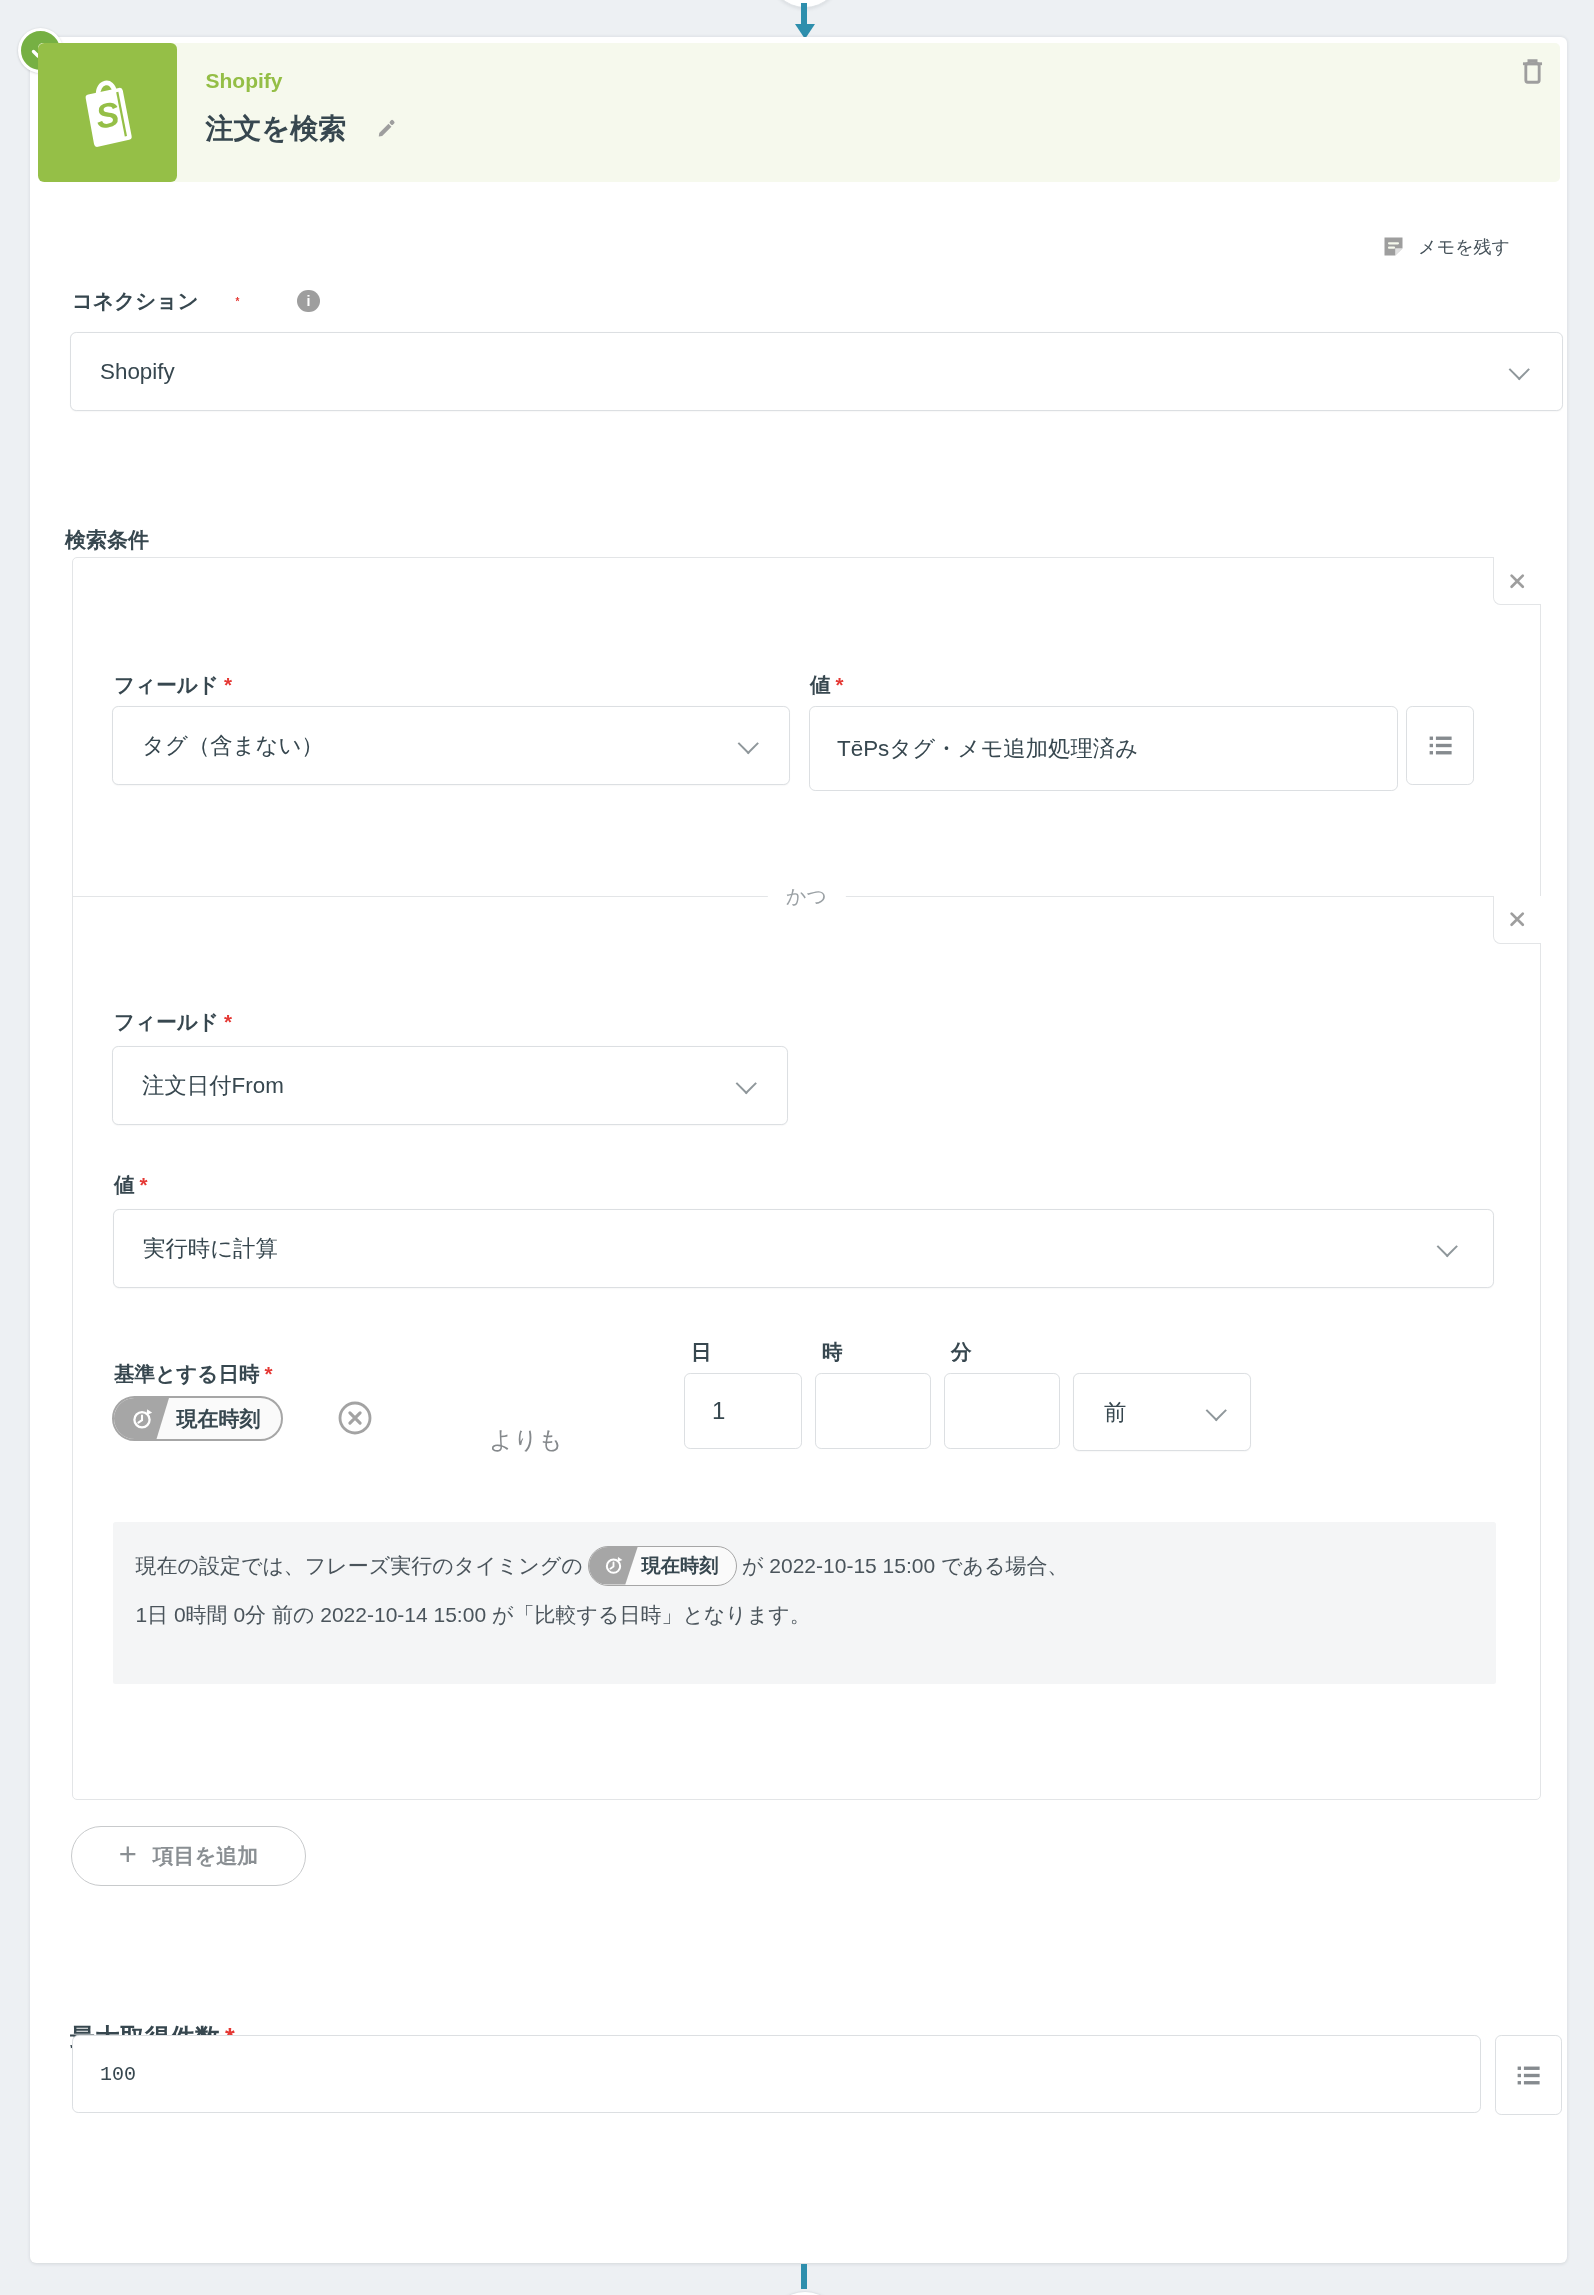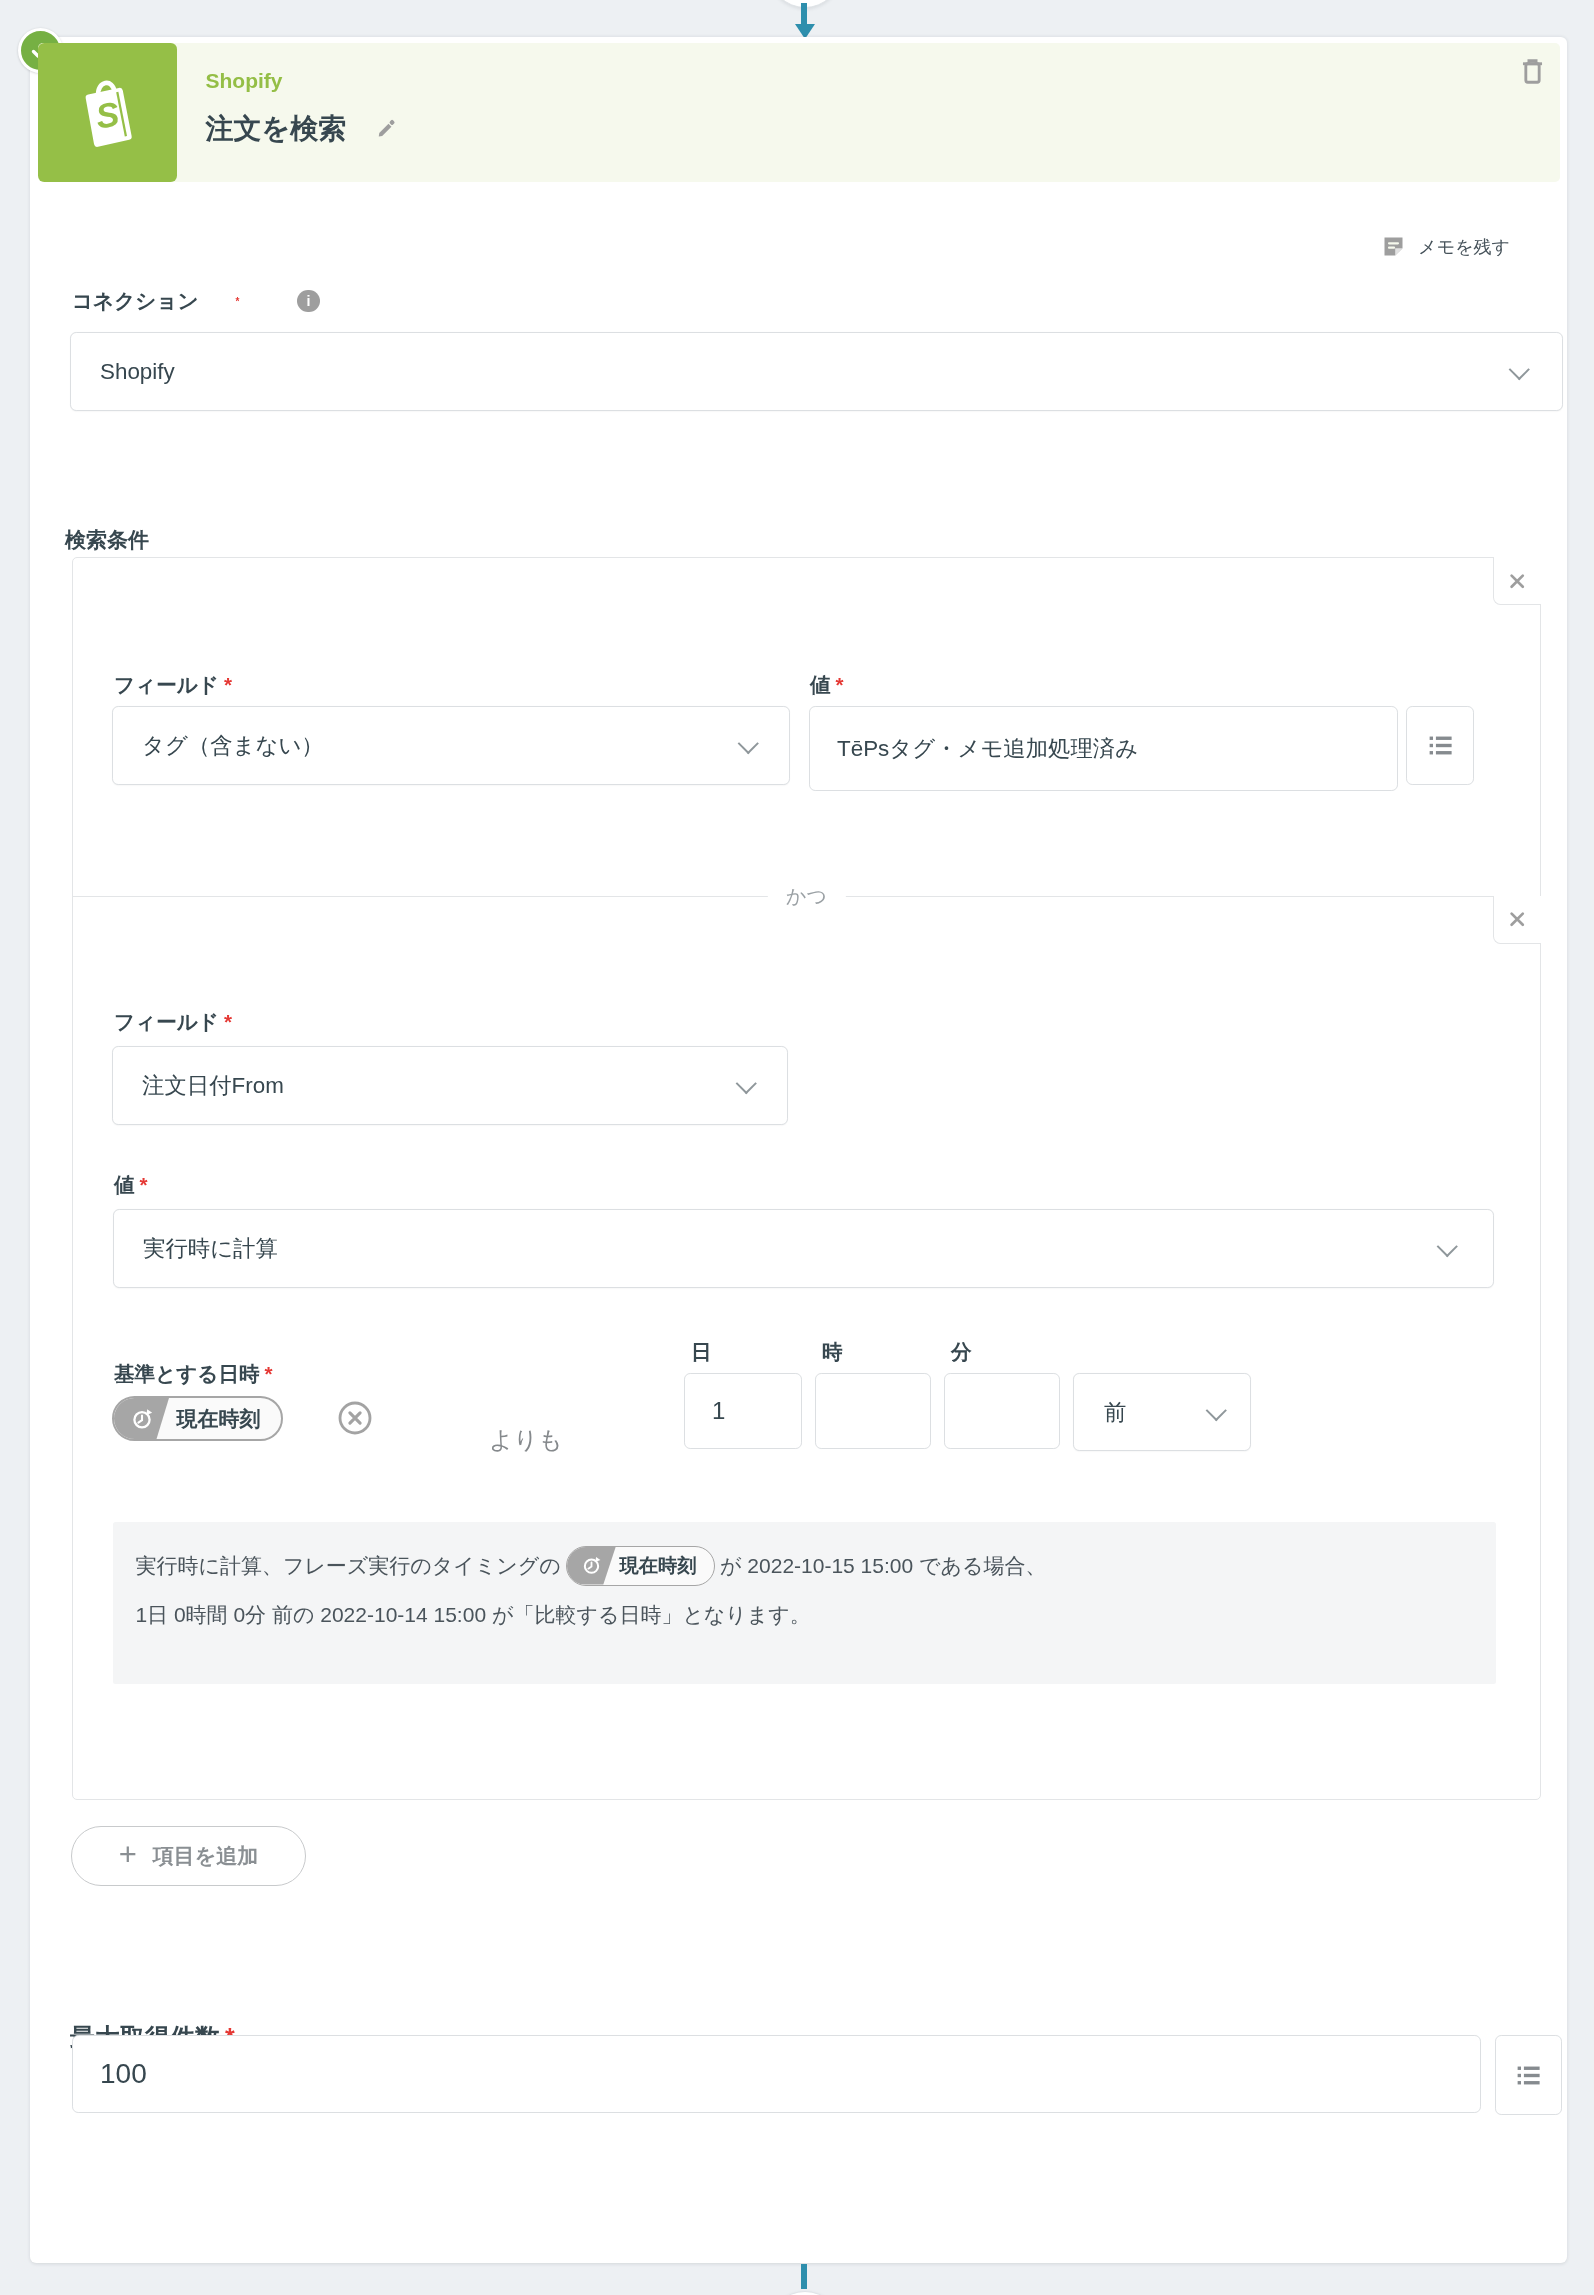--- a/index.html
+++ b/index.html
@@ -242,21 +242,21 @@
       <span class="numlabel" style="left:878px;top:780px;">分</span>
       <input class="textinput" style="left: 871px; top: 815px; width: 116px; height: 76px; font-size: 24px;" value="">
 
       <div class="selectbox" style="left:1000px;top:815px;width:176px;height:76px;">
         <span class="sel-text" style="left:30px;">前</span>
         <span class="chev" style="right:27px;top:29px;"></span>
       </div>
 
       <div class="note-box">
         <div class="note-line">
-          <span>実行時に計算、フレーズ実行のタイミングの</span>
+          <span>現在の設定では、フレーズ実行のタイミングの</span>
           <span class="chip small">
             <span class="chip-icon">
               <svg width="21" height="21" viewBox="0 0 24 24">
                 <circle cx="12" cy="12.8" r="7.6" fill="none" stroke="#fff" stroke-width="2.3"></circle>
                 <path d="M17.2 2.2 l5 3.6 -5.8 2.2 z" fill="#fff"></path>
                 <path d="M12 8.6 v4.6 l-3.6 2.4" fill="none" stroke="#fff" stroke-width="2.1" stroke-linecap="round"></path>
               </svg>
             </span>
             <span class="chip-label">現在時刻</span>
           </span>
@@ -267,21 +267,21 @@
     </div>
 
     <div class="add-btn" style="left:41px;top:1789px;">
       <span class="add-plus">+</span>
       <span class="add-text">項目を追加</span>
     </div>
 
     <div class="flabel" style="position:absolute;left:40px;top:1984px;font-size:25px;">
       <span>最大取得件数</span><span class="req">*</span>
     </div>
-    <input class="textinput" style="left: 42px; top: 1998px; width: 1409px; height: 78px; font-size: 28px;" value="100">
+    <input class="textinput" style="left: 42px; top: 1998px; width: 1409px; height: 78px; font-size: 20px; font-family: Liberation Mono, monospace;" value="100">
     <div class="iconbtn" style="left:1465px;top:1998px;width:65px;height:78px;">
       <svg width="29" height="29" viewBox="0 0 24 24">
         <g fill="#868b8f">
           <rect x="3" y="4.6" width="2.8" height="2.8"></rect>
             <rect x="8.2" y="4.6" width="13" height="2.8"></rect>
           <rect x="3" y="10.6" width="2.8" height="2.8"></rect>
             <rect x="8.2" y="10.6" width="13" height="2.8"></rect>
           <rect x="3" y="16.6" width="2.8" height="2.8"></rect>
             <rect x="8.2" y="16.6" width="13" height="2.8"></rect>
         </g>

